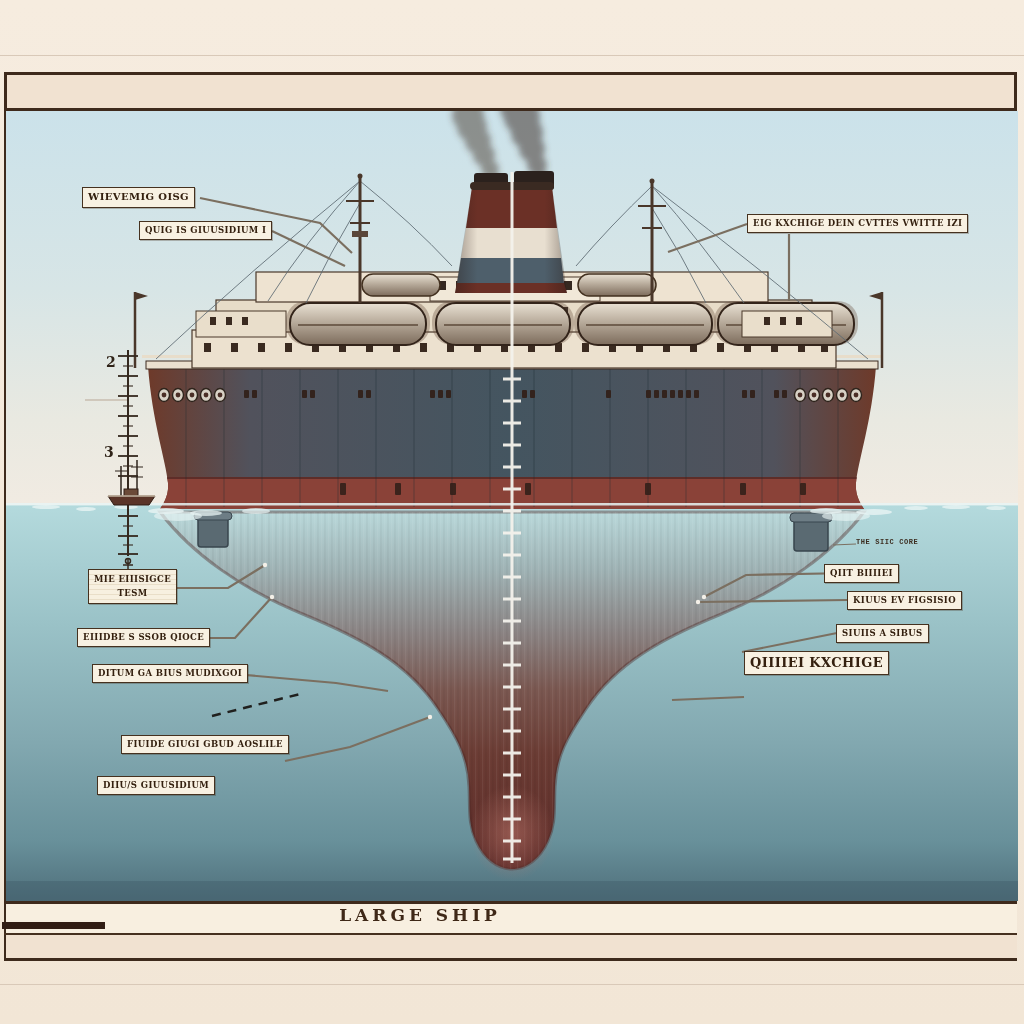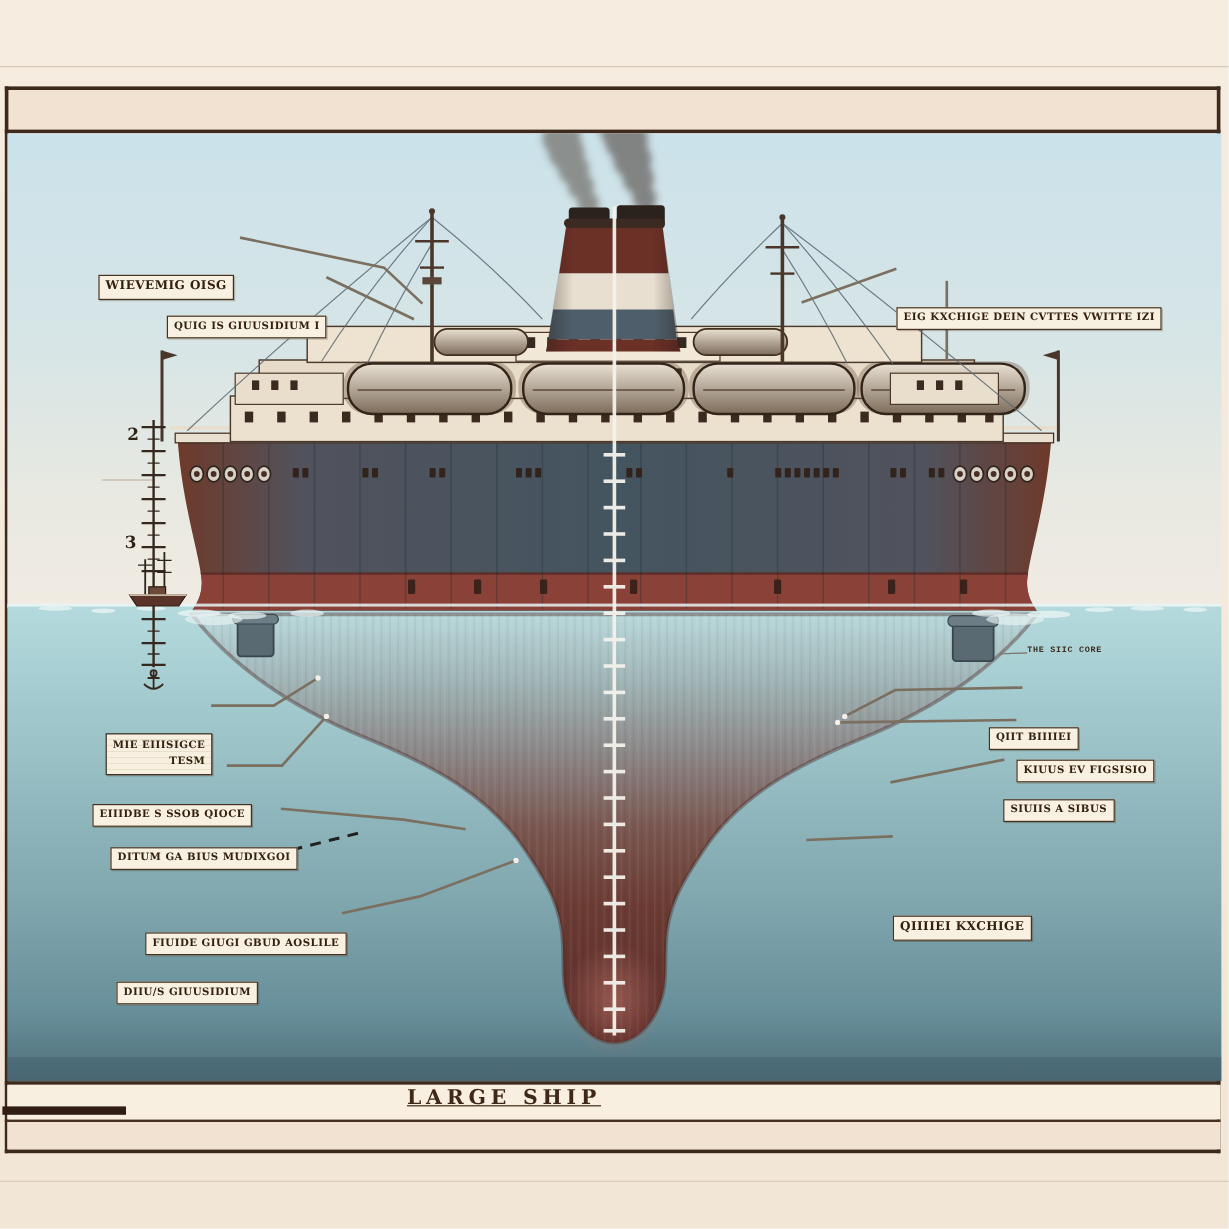--- a/index.html
+++ b/index.html
@@ -10,36 +10,35 @@
   }
   .faint-line{position:absolute;left:0;width:1024px;height:1px;background:#d9c9b8;}
   .rule{position:absolute;left:4px;width:1013px;height:3px;background:#3e2a1c;}
   .rule-thin{position:absolute;left:4px;width:1013px;height:2px;background:#46301f;}
   .vrule{position:absolute;top:72px;height:889px;width:3px;background:#3e2a1c;}
   .band{position:absolute;left:6px;width:1011px;background:#f1e2d1;}
   .art{position:absolute;left:6px;top:111px;width:1012px;height:790px;}
   .callout{
     position:absolute;background:#f8f1e2;border:1.5px solid #45311f;color:#34200f;
     font-weight:bold;font-size:8.5px;letter-spacing:.4px;padding:3px 5px;text-align:center;
-    white-space:nowrap;box-shadow:1px 1px 0 rgba(60,40,20,.28);line-height:1.25;margin-top:42px;
+    white-space:nowrap;box-shadow:1px 1px 0 rgba(60,40,20,.28);line-height:1.25;
   }
   .callout.lg{font-size:10px;}
   .callout.striped{
     background:repeating-linear-gradient(180deg,#f7f0e0 0 4px,#e9dec8 4px 5px);
     line-height:1.6;
-    text-align:right;
   }
   .plain-note{
     position:absolute;color:#3c2d20;font-weight:bold;font-size:7px;letter-spacing:.6px;
     white-space:nowrap;
     font-family:Liberation Mono, monospace;
   }
   .title-plate{
     position:absolute;left:0;top:905px;width:840px;text-align:center;
-    font-weight:bold;font-size:17px;letter-spacing:4px;color:#3f2817;text-decoration:underline;
+    font-weight:bold;font-size:17px;letter-spacing:4px;color:#3f2817;
   }
   .bottom-dash{position:absolute;left:2px;top:922px;width:103px;height:7px;background:#311d14;}
 </style>
 </head>
 <body>
 
 <div class="page">
 
   <div class="faint-line" style="top:55px"></div>
   <div class="rule" style="top:72px"></div>
@@ -488,21 +487,21 @@
   </div>
   <div class="callout" style="left:77px;top:628px">EIIIDBE S SSOB QIOCE</div>
   <div class="callout" style="left:92px;top:664px">DITUM GA BIUS MUDIXGOI</div>
   <div class="callout" style="left:121px;top:735px">FIUIDE GIUGI GBUD AOSLILE</div>
   <div class="callout" style="left:97px;top:776px">DIIU/S GIUUSIDIUM</div>
 
   <div class="plain-note" style="left:856px;top:538px">THE SIIC CORE</div>
   <div class="callout" style="left:824px;top:564px">QIIT BIIIIEI</div>
   <div class="callout" style="left:847px;top:591px">KIUUS EV FIGSISIO</div>
   <div class="callout" style="left:836px;top:624px">SIUIIS A SIBUS</div>
-  <div class="callout" style="left:744px;top:721px;font-size:10px">QIIIIEI KXCHIGE</div>
+  <div class="callout" style="left:744px;top:651px;font-size:13px">QIIIIEI KXCHIGE</div>
 
   <div class="rule" style="top:901px"></div>
   <div class="band" style="top:904px;height:29px;background:#f8efe0"></div>
   <div class="title-plate">LARGE SHIP</div>
   <div class="bottom-dash"></div>
   <div class="rule-thin" style="top:933px"></div>
   <div class="band" style="top:935px;height:23px"></div>
   <div class="rule" style="top:958px"></div>
   <div class="faint-line" style="top:984px"></div>
 

